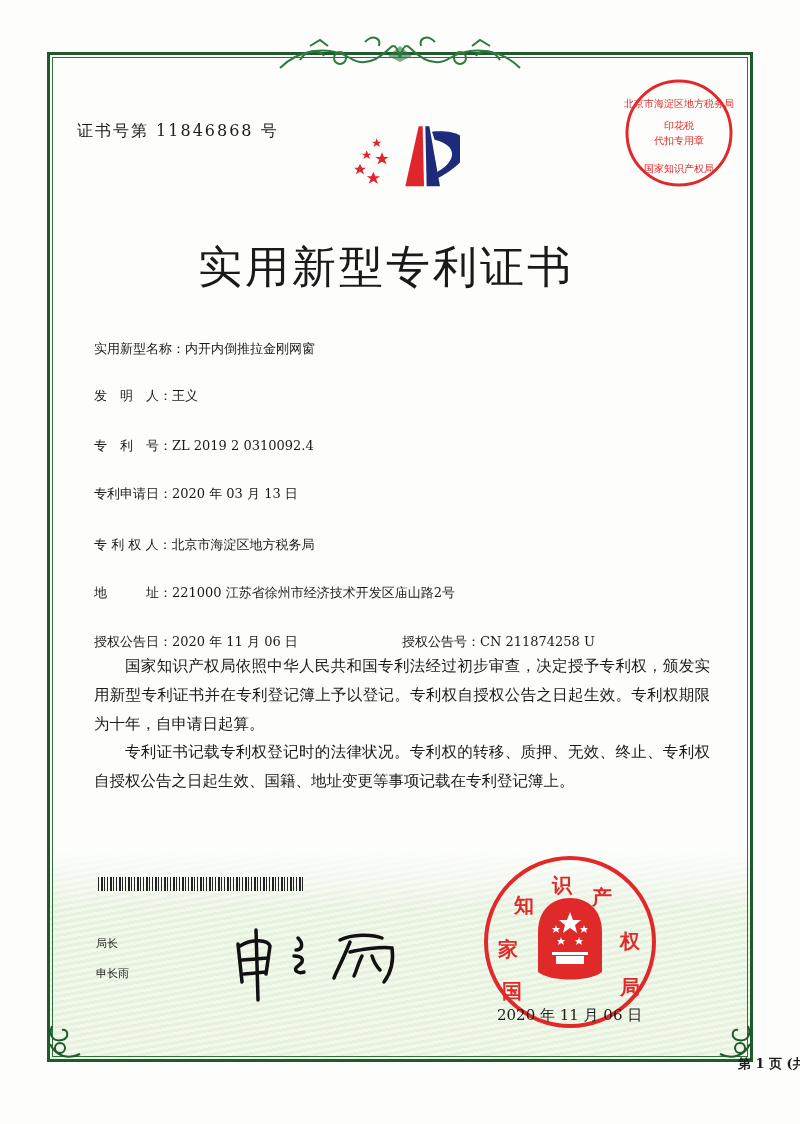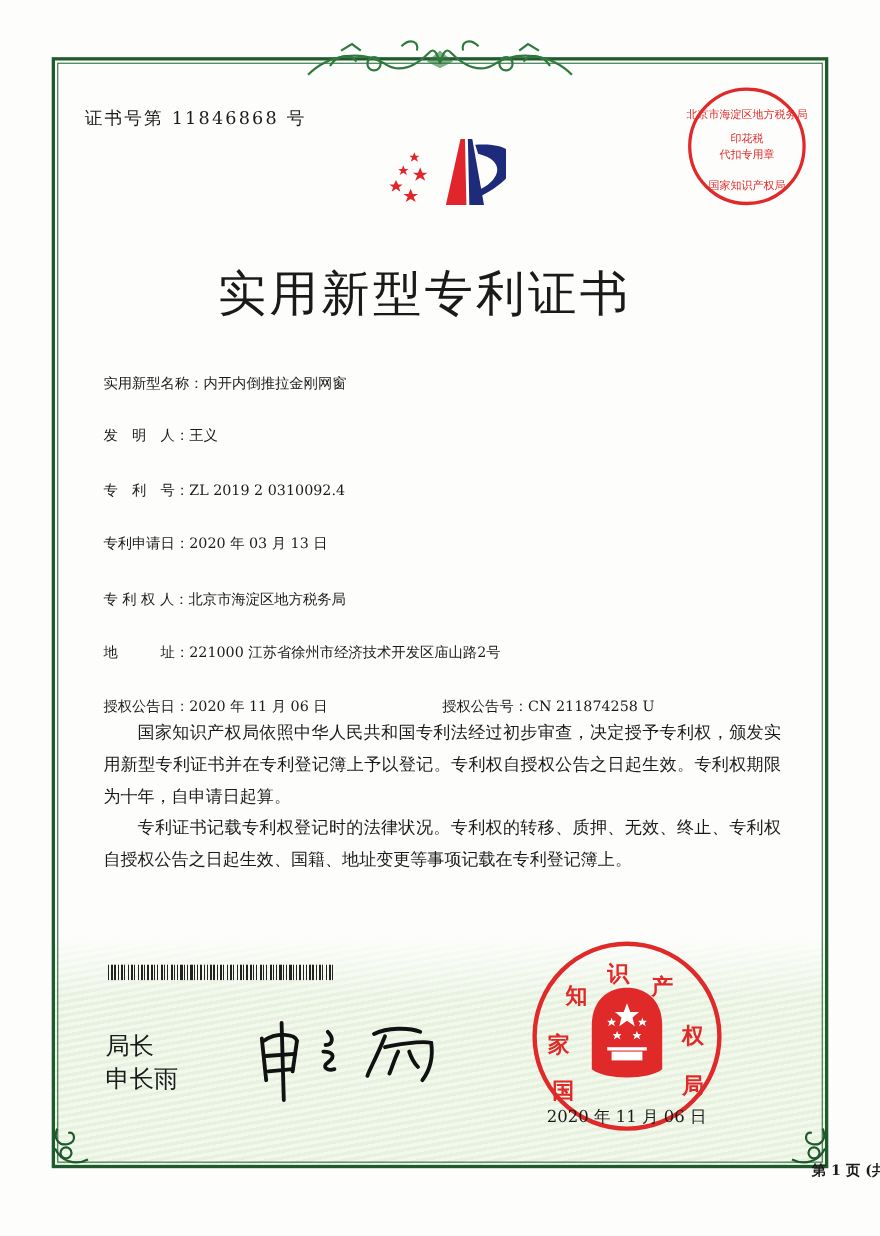--- a/index.html
+++ b/index.html
@@ -9,31 +9,31 @@
            border:3px solid #1f5a2c; box-sizing:border-box; }
   .frame-inner { position:absolute; left:52px; top:57px; width:696px; height:1000px;
            border:1px solid #2e6e3a; box-sizing:border-box; }
   .guilloche { position:absolute; left:50px; top:850px; width:700px; height:210px;
            background: repeating-linear-gradient(170deg, #e3efd9 0px, #e3efd9 3px, #f0f7ea 3px, #f0f7ea 6px);
            opacity:.85; }
   .guilloche::before { content:""; position:absolute; left:0; right:0; top:0; height:60px;
            background:linear-gradient(#fdfefc, rgba(253,254,252,0)); }
   .top-orn { position:absolute; left:270px; top:28px; width:260px; height:44px; }
   .corner-orn { position:absolute; width:40px; height:40px; }
-  .cert-no { position:absolute; left:77px; top:98px; font-size:16px; letter-spacing:2px; }
+  .cert-no { position:absolute; left:77px; top:121px; font-size:16px; letter-spacing:2px; }
   .logo { position:absolute; left:340px; top:105px; width:120px; height:100px; }
   .title { position:absolute; left:0; width:772px; top:238px; text-align:center;
            font-size:44px; letter-spacing:3px; font-family:"DejaVu Sans","Liberation Sans",sans-serif; font-weight:500; }
   .field { position:absolute; left:94px; font-size:13px; white-space:nowrap; }
   .field .lbl { display:inline-block; }
   .para { position:absolute; left:94px; width:616px; font-size:15.5px; line-height:29px; text-indent:31px;
           text-align:justify; }
   .barcode { position:absolute; left:98px; top:877px; width:206px; height:14px;
      background: repeating-linear-gradient(90deg, #222 0 1px, transparent 1px 3px, #222 3px 5px, transparent 5px 6px, #222 6px 7px, transparent 7px 9px); }
-  .director { position:absolute; left:96px; font-size:22px; font-family:Liberation Serif, serif; }
+  .director { position:absolute; left:96px; font-size:11px; font-family:Liberation Serif, serif; }
   .signature { position:absolute; left:232px; top:922px; width:170px; height:80px; }
   .seal-big { position:absolute; left:480px; top:852px; width:180px; height:180px; }
   .seal-small { position:absolute; left:623px; top:77px; width:112px; height:112px; }
   .seal-date { position:absolute; left:497px; top:1006px; font-size:15px; letter-spacing:0px; }
   .page-no { position:absolute; left:0; width:800px; top:1055px; text-align:right; font-size:13px; font-weight:bold;padding-left:43px; }
 </style>
 </head>
 <body>
 
 <div class="guilloche"></div>

